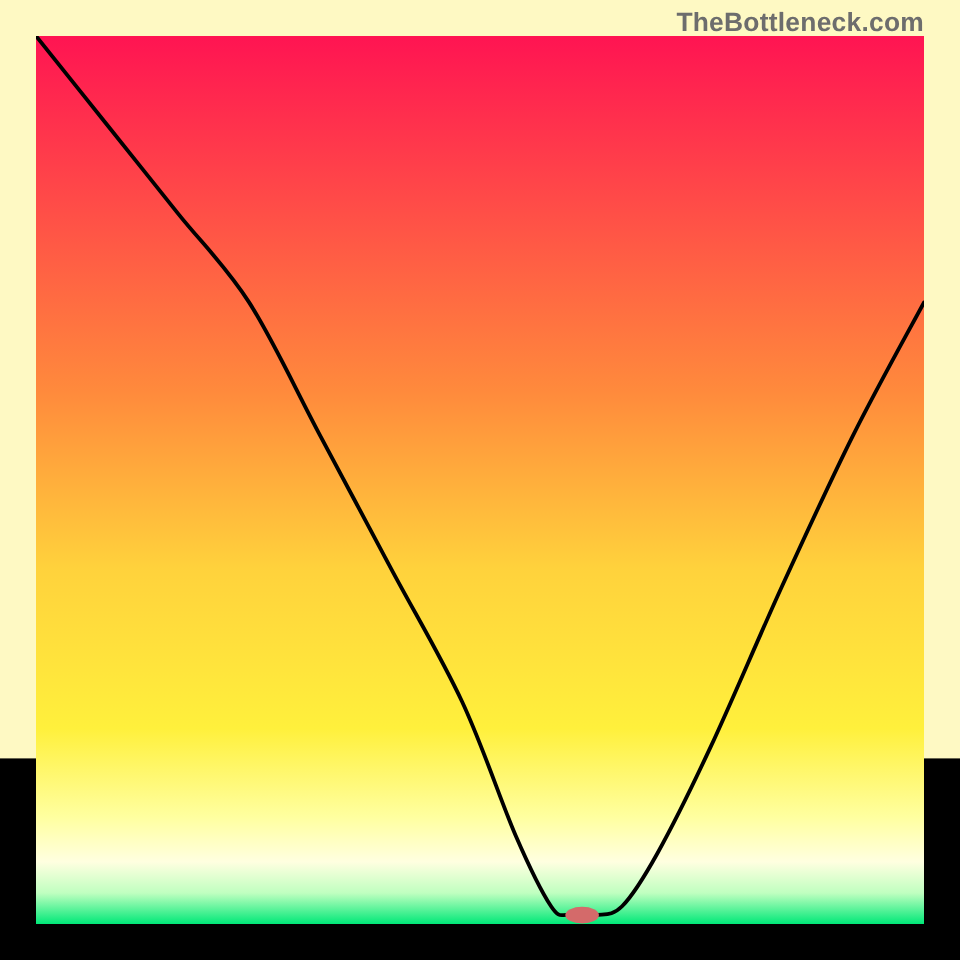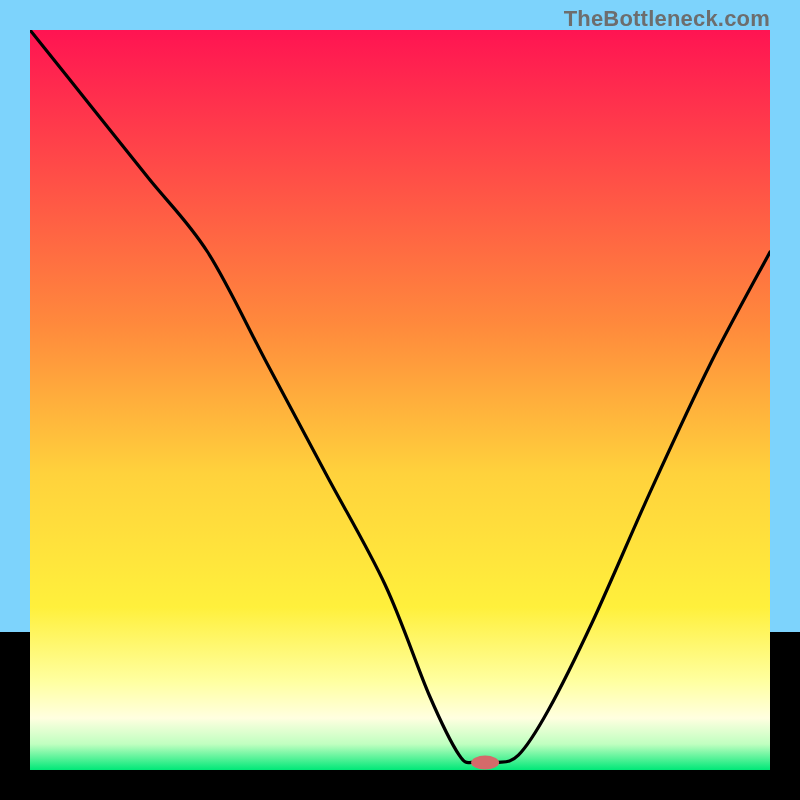--- a/index.html
+++ b/index.html
@@ -7,21 +7,21 @@
     padding: 0;
     width: 800px;
     height: 800px;
     background: #000;
     overflow: hidden;
   }
   .frame {
     position: relative;
     width: 800px;
     height: 632px;
-    background: #7dd3fc;
+    background: #fef9c3;
   }
   .plot-area {
     position: absolute;
     left: 30px;
     top: 30px;
     width: 740px;
     height: 740px;
   }
   .plot-area svg {
     display: block;

